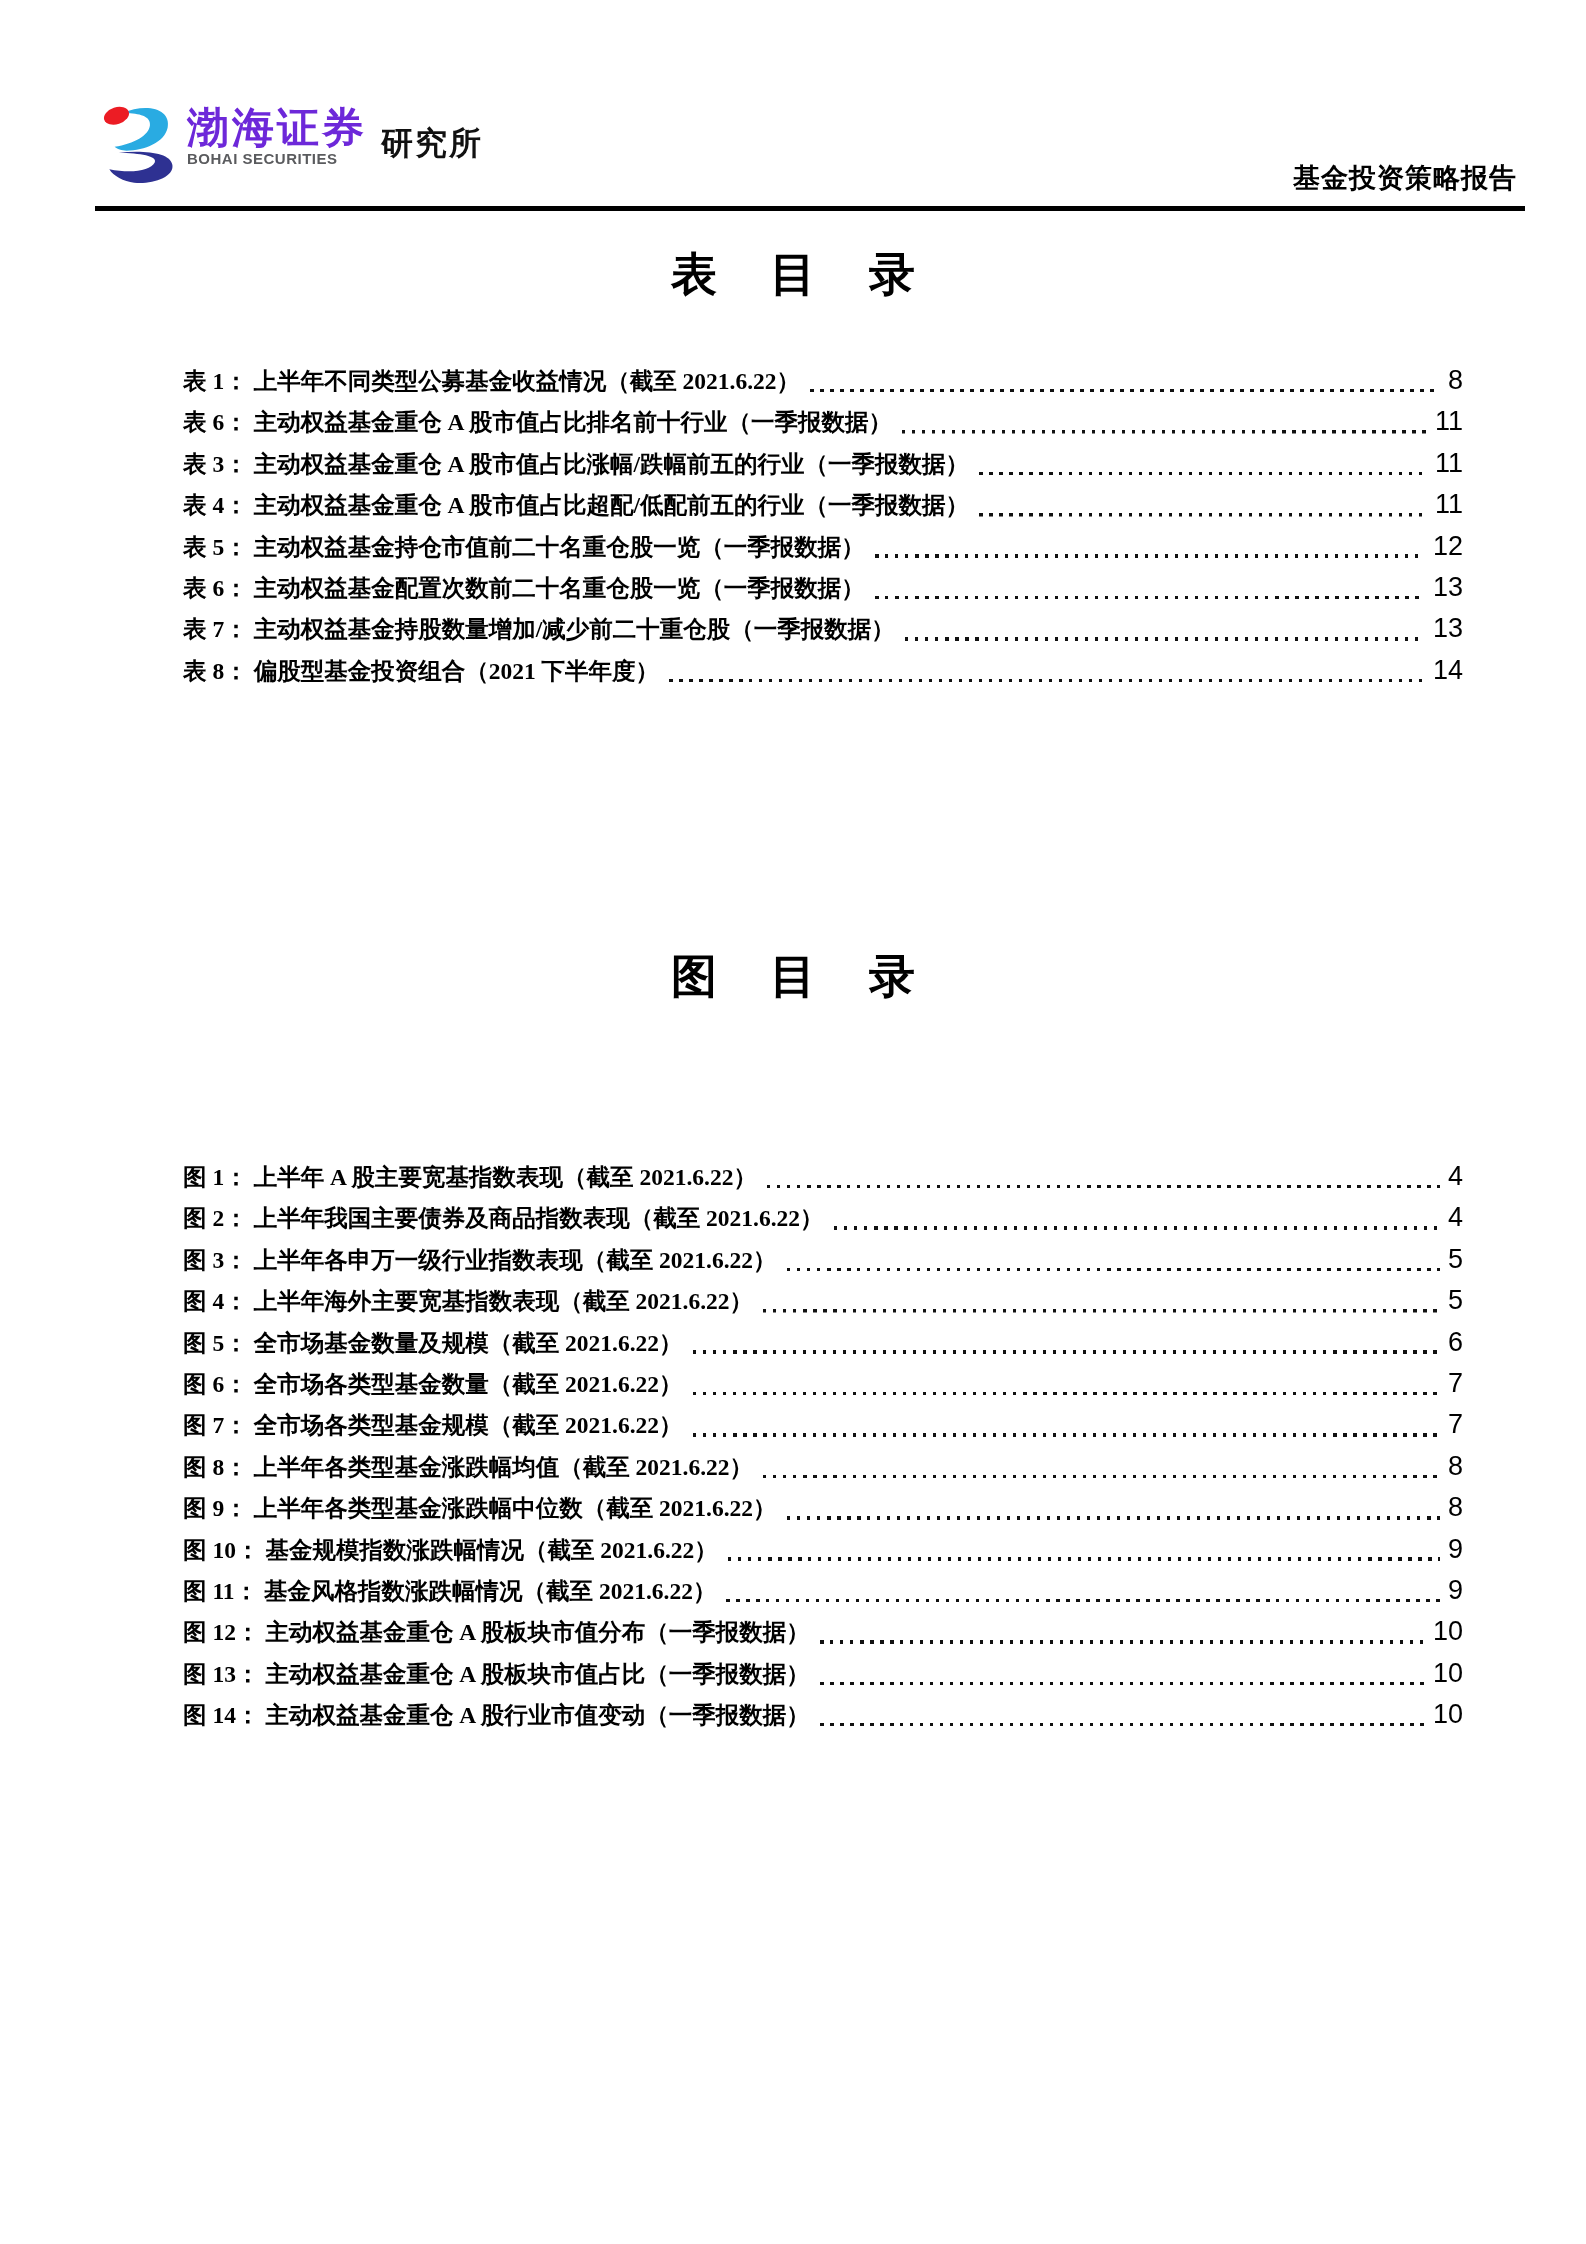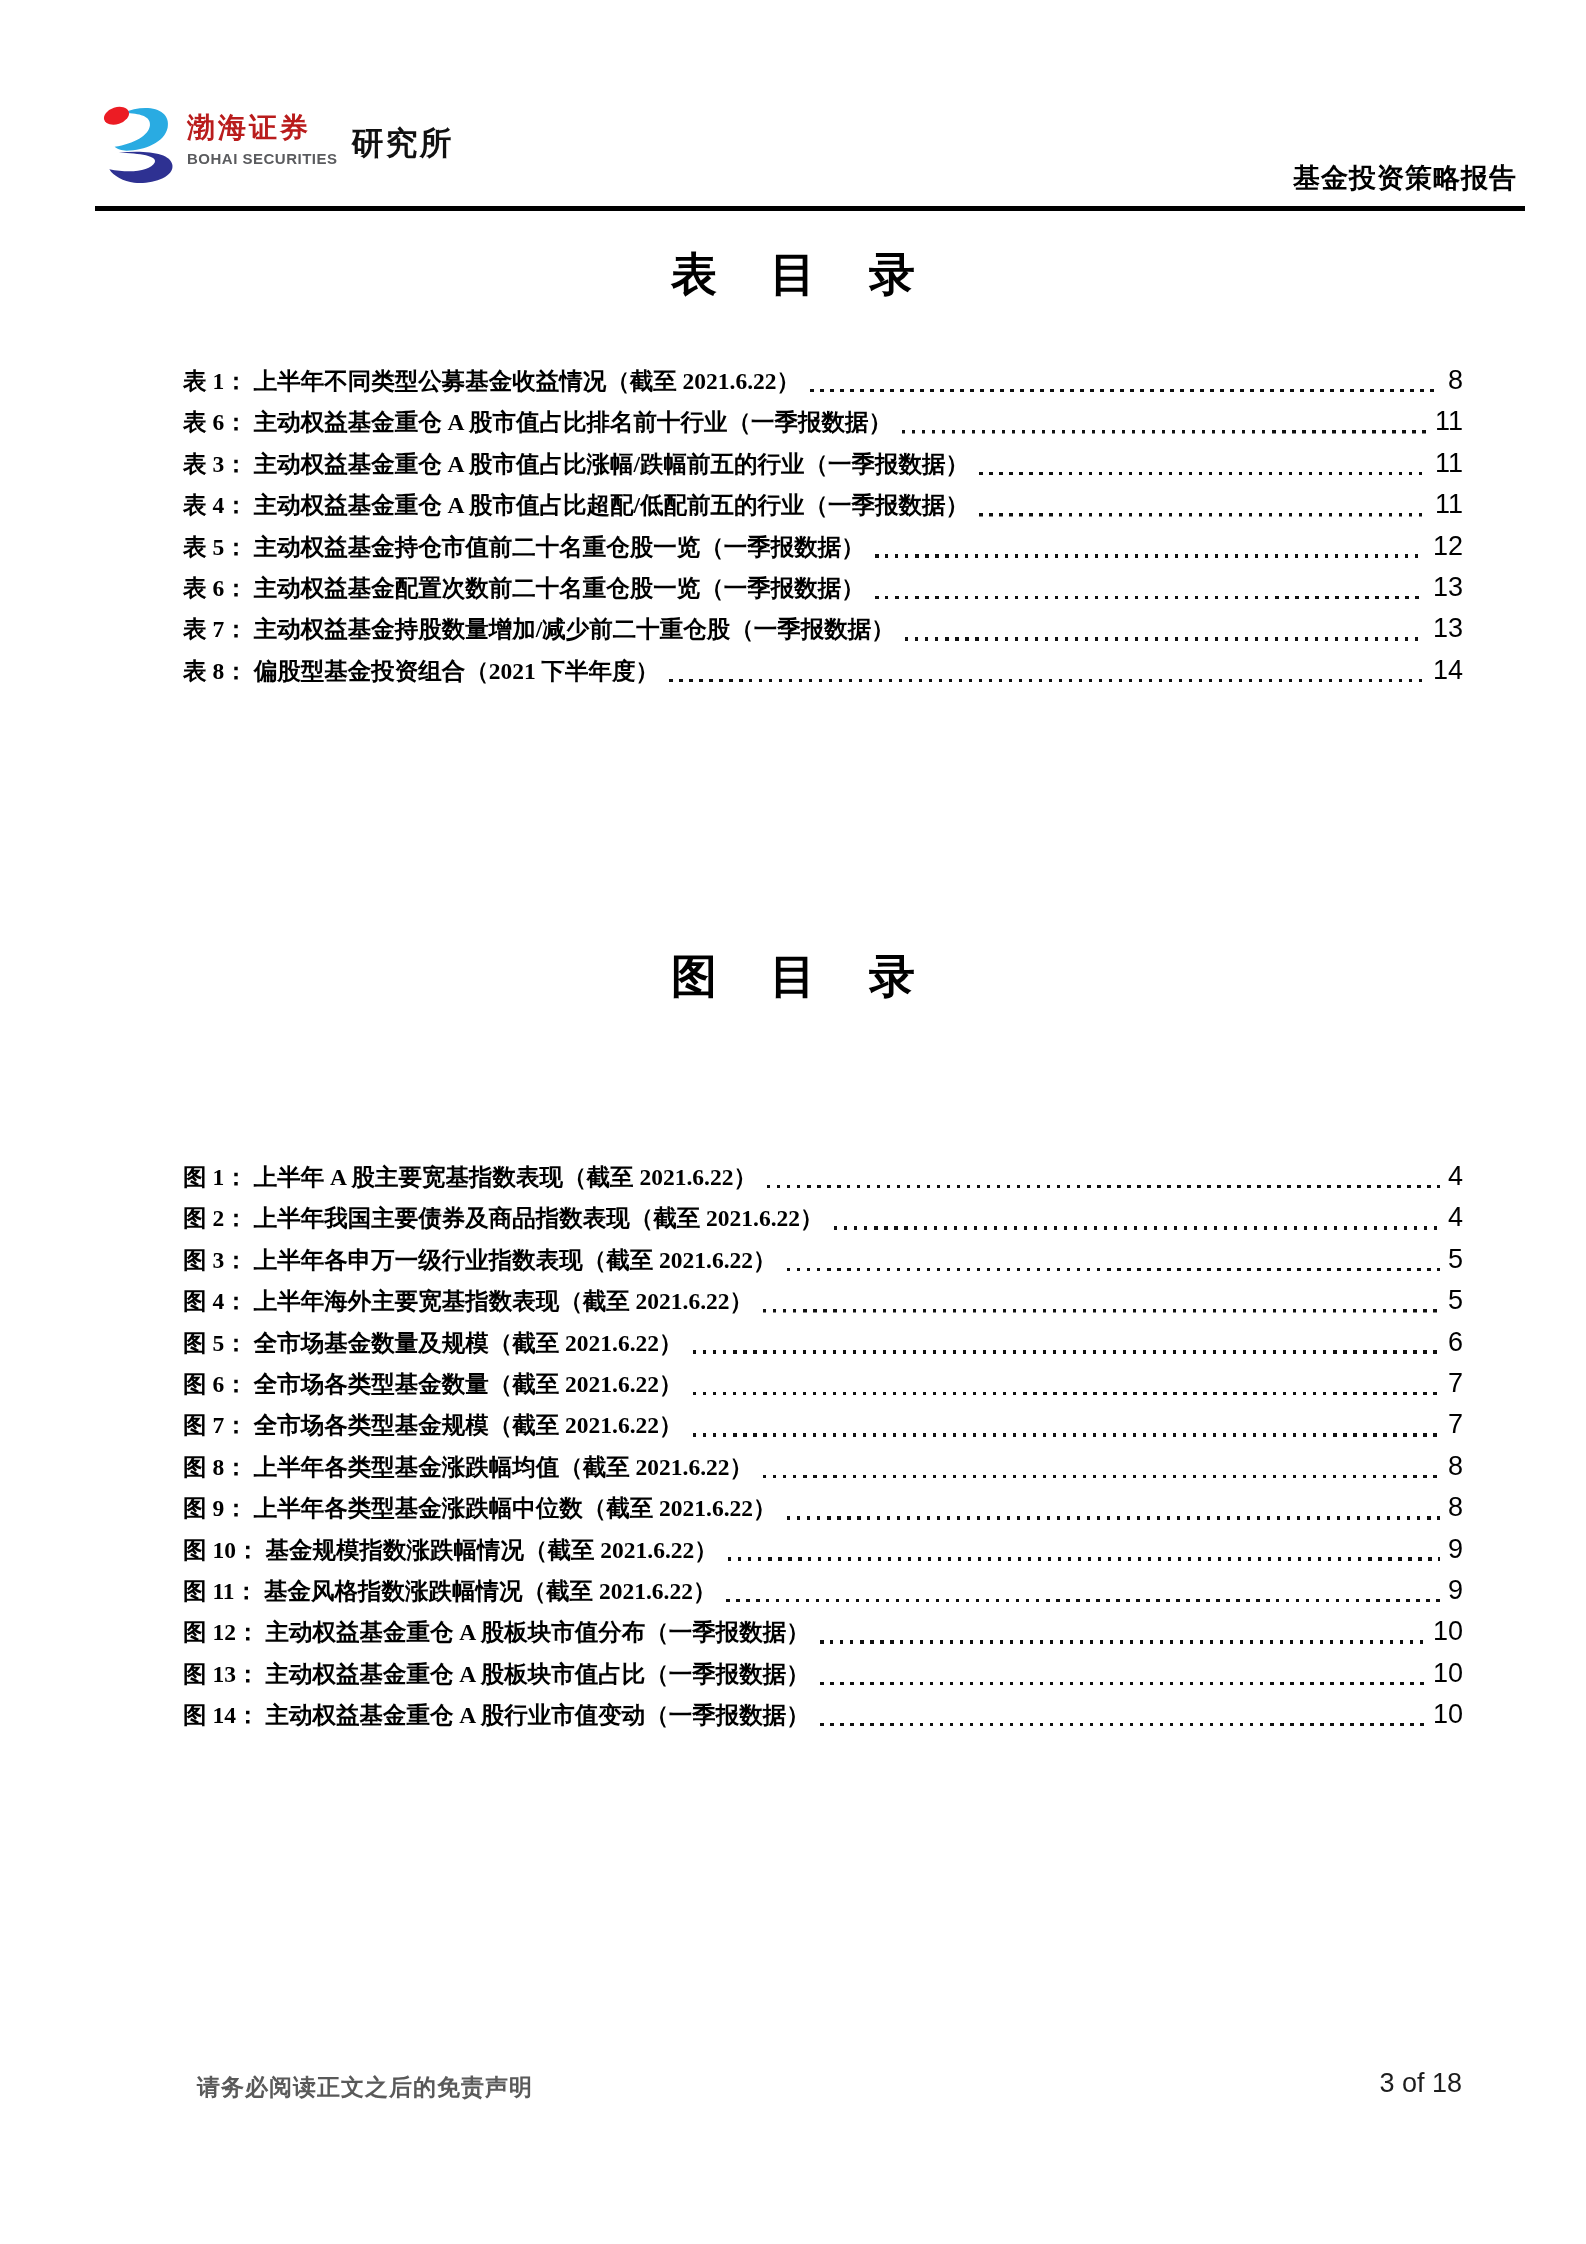--- a/index.html
+++ b/index.html
@@ -11,21 +11,21 @@
     color:#000;
     overflow:hidden;
     margin:0 auto;
   }
   
   .header{position:absolute;top:96px;left:95px;width:1430px;height:108px;}
   .brand{position:absolute;left:0;top:4px;display:flex;align-items:flex-start;}
   .logo-mark{width:86px;height:86px;display:block;}
   .brand-text{margin-left:6px;margin-top:6px;}
   .brand-cn{
-    font-size:28px;color:#b91c1c;letter-spacing:3px;line-height:44px;
+    font-size:42px;color:#6d28d9;letter-spacing:3px;line-height:44px;
     font-family:"Liberation Serif","DejaVu Serif",serif;font-weight:bold;
   }
   .brand-en{
     font-size:15px;color:#5a5b5e;font-weight:bold;letter-spacing:0.5px;
     font-family:"Liberation Sans","DejaVu Sans",sans-serif;line-height:18px;
   }
   .dept{
     margin-left:14px;margin-top:22px;font-size:32px;font-weight:bold;color:#111;
     font-family:"Liberation Sans","DejaVu Sans",sans-serif;letter-spacing:2px;
   }
@@ -241,18 +241,14 @@
     <span class="page-num">10</span>
   </li>
 
   <li class="toc-row">
     <span class="toc-text"><span class="toc-label">图 14：</span><span class="toc-title-text">主动权益基金重仓 A 股行业市值变动（一季报数据）</span></span>
     <span class="dots"></span>
     <span class="page-num">10</span>
   </li>
 </ul>
 
-  <div class="footer">
-    <div class="footer-disclaimer">请务必阅读正文之后的免责声明</div>
-    <div class="footer-page">3 of 18</div>
-  </div>
 
 </div>
 
 </body></html>

